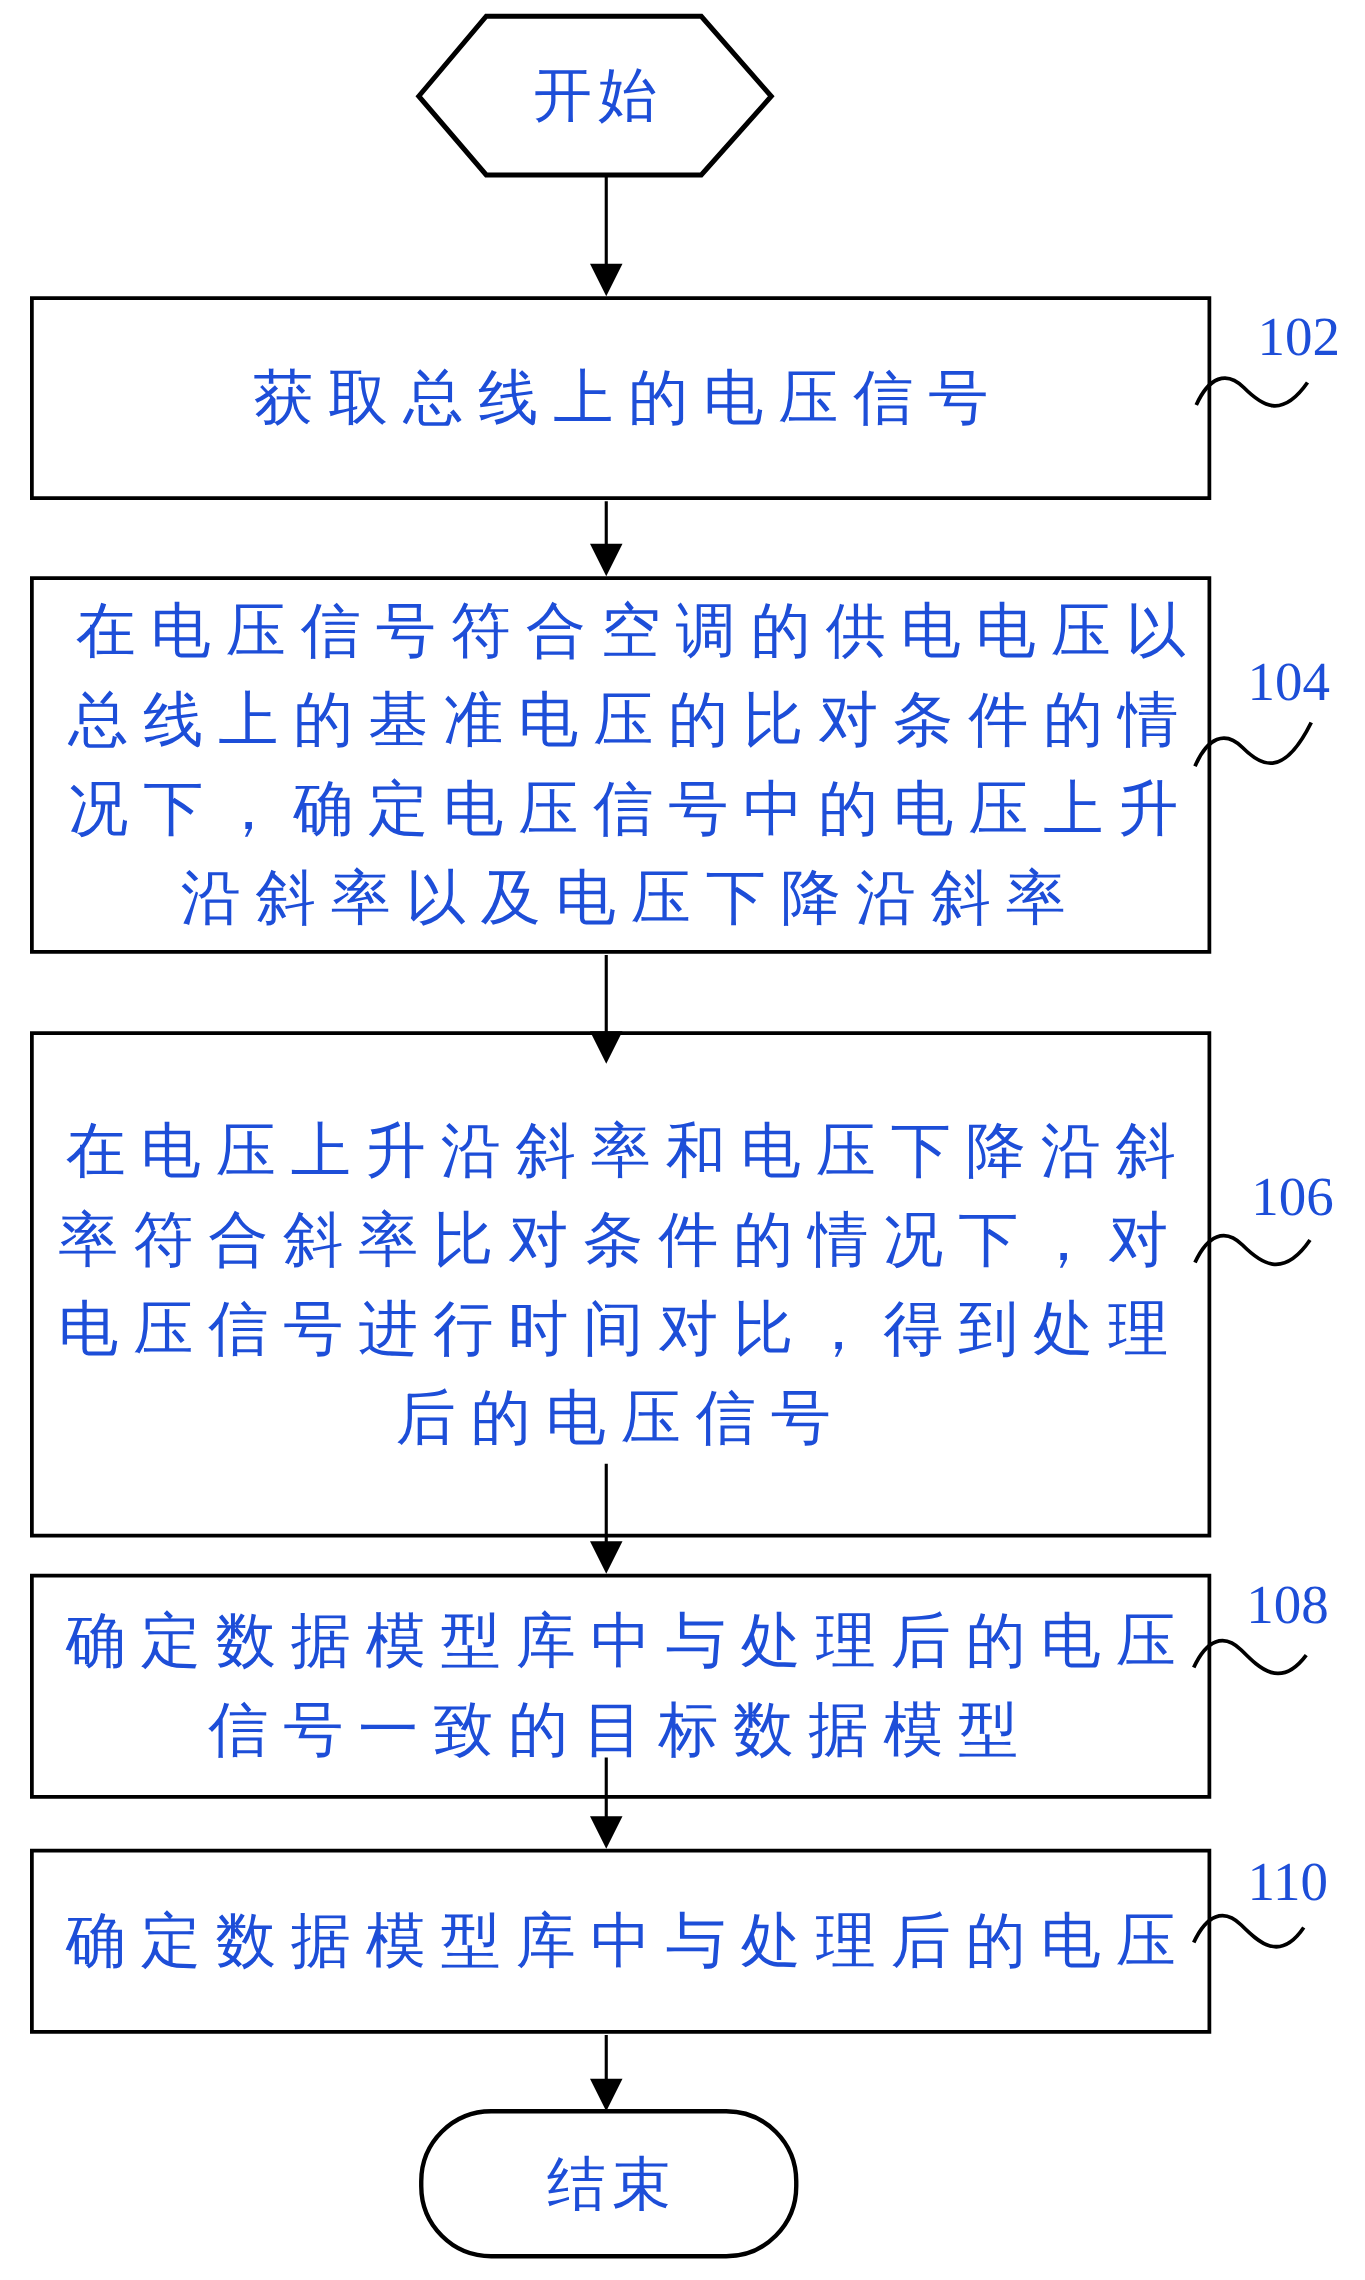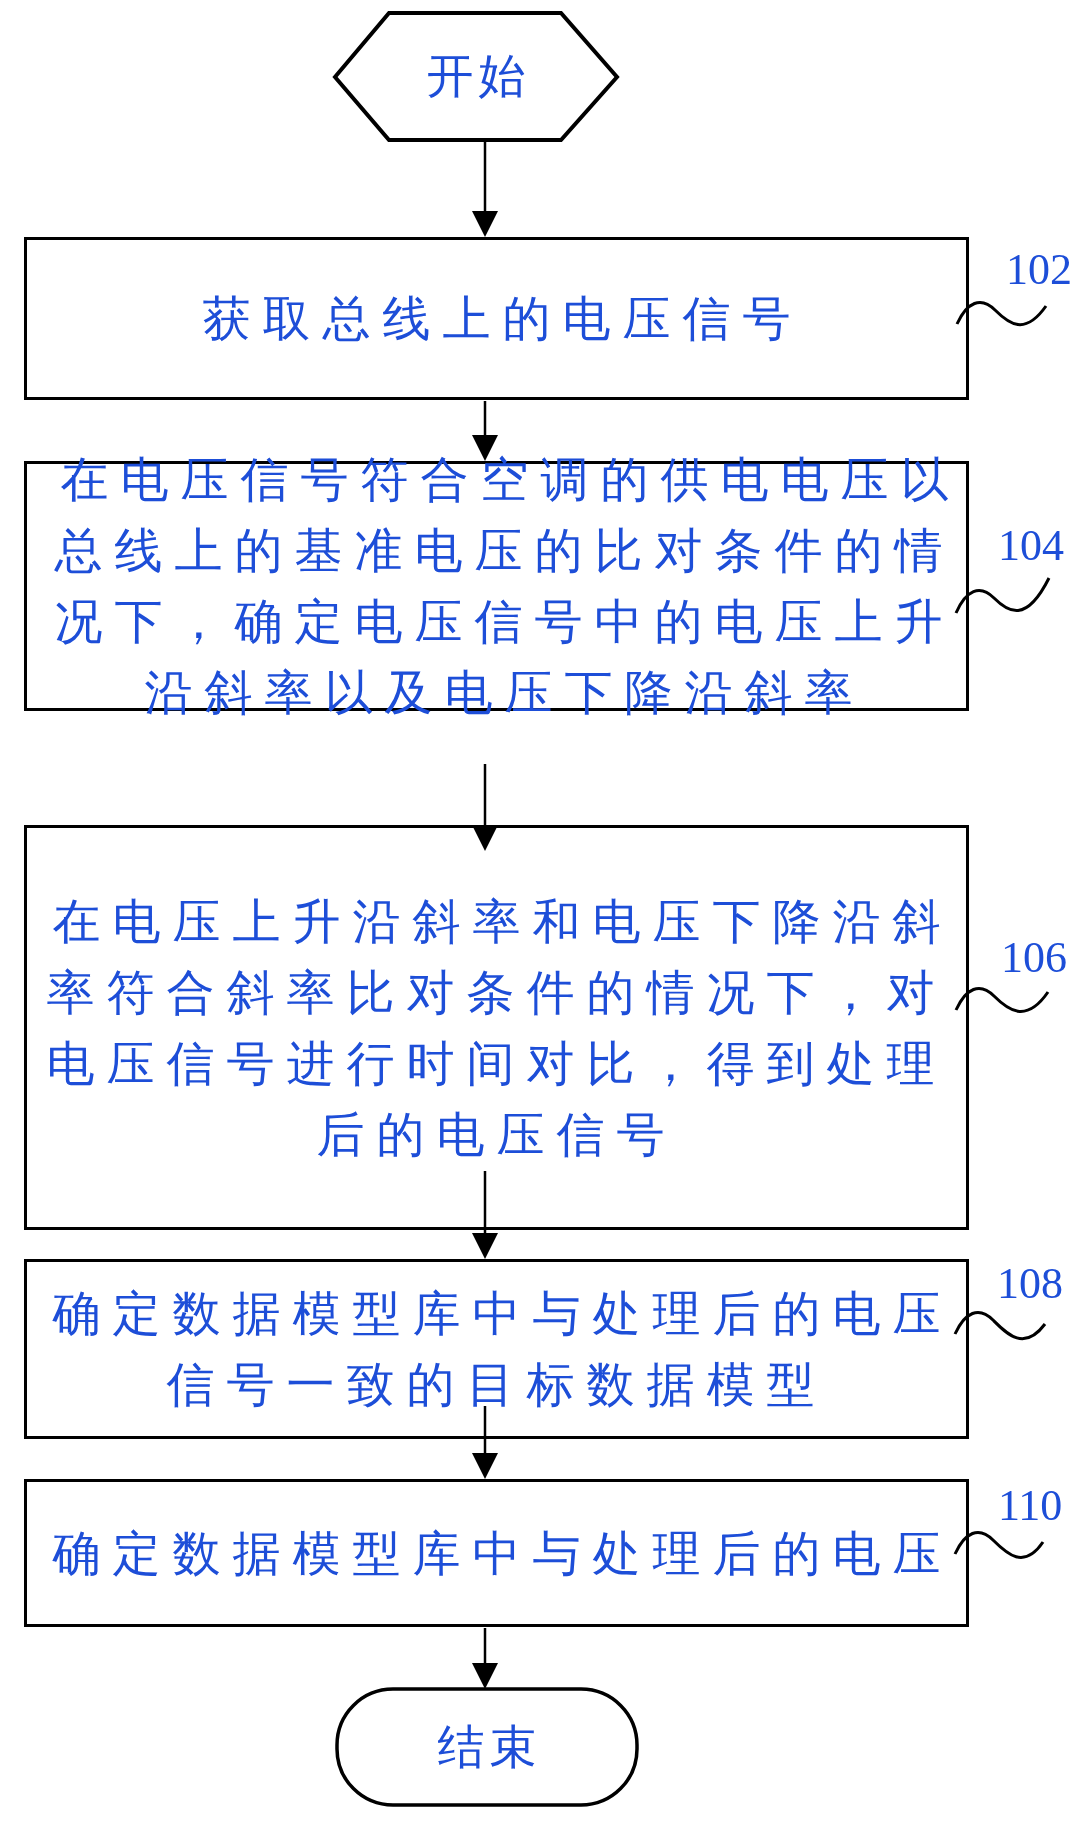--- a/index.html
+++ b/index.html
@@ -59,21 +59,21 @@
   }
   .step-text {
     display: block;
     font-size: 48px;
     line-height: 71px;
     letter-spacing: 12px;
     text-indent: 12px; 
     white-space: pre-line;
   }
   .box-102 { top: 237px;  height: 163px; }
-  .box-104 { top: 461px;  height: 250px; padding-left: 16px; }
+  .box-104 { top: 461px;  height: 302px; padding-left: 16px; }
   .box-106 { top: 825px;  height: 405px; }
   .box-108 { top: 1259px; height: 180px; }
   .box-110 { top: 1479px; height: 148px; }
   .ref-label {
     position: absolute;
     font-family: "Liberation Serif", "DejaVu Serif", serif;
     font-size: 44px;
     line-height: 52px;
     white-space: nowrap;
   }

